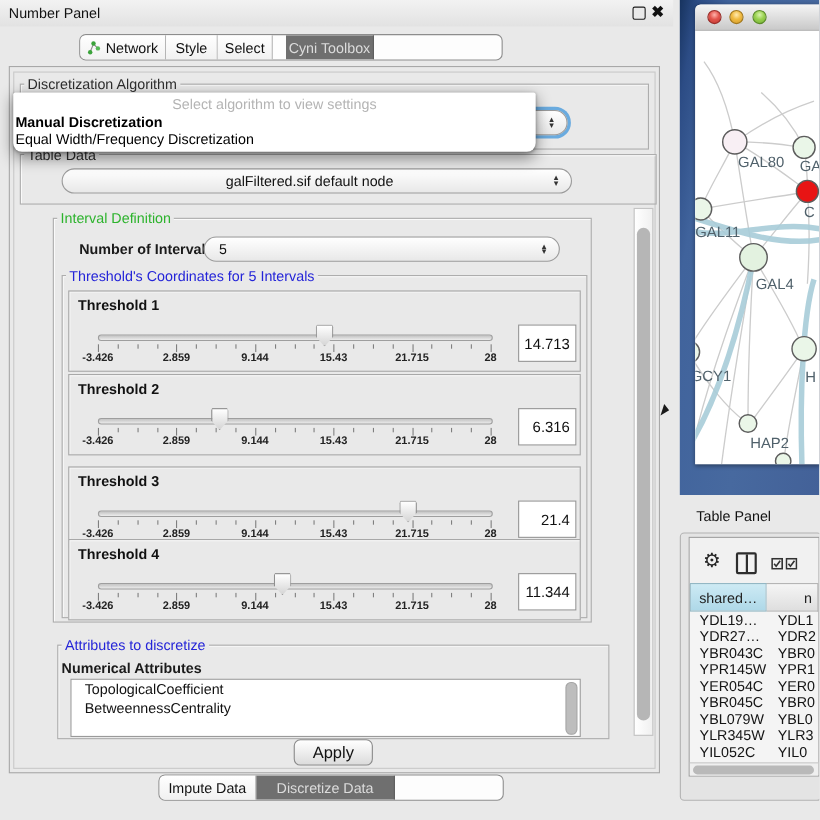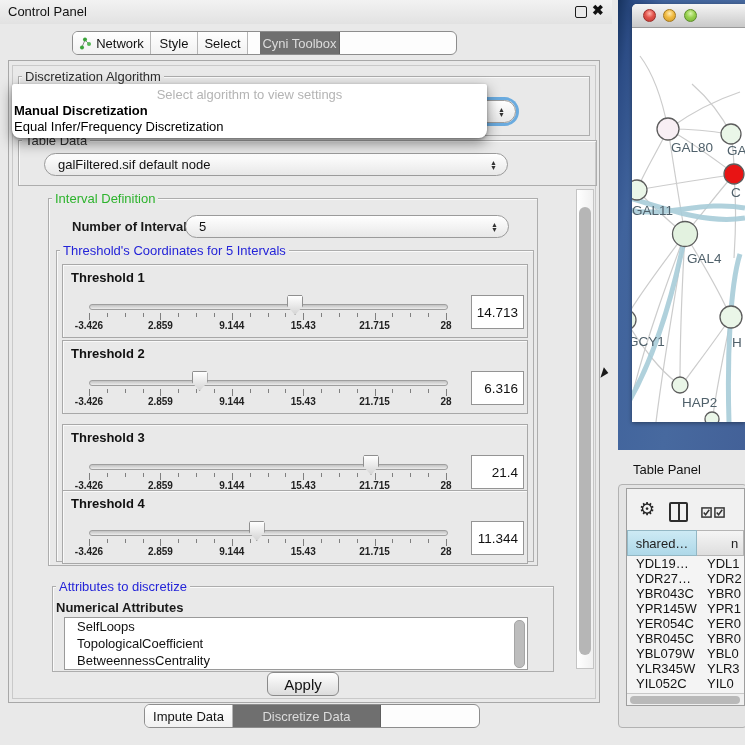--- a/index.html
+++ b/index.html
@@ -98,21 +98,21 @@
 
   .cursor{left:602px;top:368px;width:0;height:0;border-left:6px solid #1a1a1a;border-top:4px solid transparent;border-bottom:7px solid transparent;transform:rotate(18deg);}
   svg text{font-family:"Liberation Sans",sans-serif;}
 </style>
 </head>
 <body>
 
 <div id="stage">
 
   <div class="abs cp-titlebar">
-    <span class="abs cp-title">Control Panel</span>
+    <span class="abs cp-title">Number Panel</span>
     <span class="abs float-icon"></span>
     <span class="abs close-icon">✖</span>
   </div>
 
   <div class="abs seg-tabs" id="top-tabs" style="left:72px;top:31px;">
       <div class="seg-tab" style="width: 78px;">
         <svg width="13" height="13" viewBox="0 0 13 13">
           <line x1="6" y1="3" x2="3" y2="10" stroke="#8a8a8a" stroke-width="1"></line>
           <line x1="6" y1="3" x2="10" y2="7" stroke="#8a8a8a" stroke-width="1"></line>
           <circle cx="6" cy="2.5" r="2" fill="#3aa33a"></circle>
@@ -140,26 +140,26 @@
 
   <div class="abs groupbox" style="left:18px;top:76px;width:570px;height:58px;"></div>
   <span class="abs group-title t-dark" style="left:22px;top:69px;">Discretization Algorithm</span>
   <div class="abs combo" style="left:26px;top:100px;width:490px;box-shadow:0 0 0 3px #6aabdf;border-radius:13px;">
     <span class="stepper">▲<br>▼</span>
   </div>
 
   <div class="abs popup">
     <div class="abs popup-hint">Select algorithm to view settings</div>
     <div class="abs popup-item1">Manual Discretization</div>
-    <div class="abs popup-item2">Equal Infer/Frequency Discretization</div>
+    <div class="abs popup-item2">Equal Width/Frequency Discretization</div>
   </div>
 
   <div class="abs groupbox" style="left:18px;top:140px;width:577px;height:44px;"></div>
   <span class="abs group-title t-dark" style="left:22px;top:133px;">Table Data</span>
-  <div class="abs combo" style="left:44px;top:153px;width:464px;">
+  <div class="abs combo" style="left:56px;top:153px;width:464px;justify-content:center;">
     <span class="val">galFiltered.sif default node</span>
     <span class="stepper">▲<br>▼</span>
   </div>
 
   <div class="abs groupbox" style="left:48px;top:198px;width:488px;height:366px;"></div>
   <span class="abs group-title t-green" style="left:52px;top:191px;">Interval Definition</span>
 
   <span class="abs" style="left:72px;top:219px;font-weight:bold;">Number of Intervals</span>
   <div class="abs combo" style="left:185px;top:215px;width:324px;">
     <span class="val">5</span>
@@ -302,38 +302,37 @@
         <div class="thumb" style="left: 185.788px;"></div>
         <div class="val-box">11.344</div>
       </div>
     </div>
 
   <div class="abs groupbox" style="left:52px;top:586px;width:500px;height:84px;"></div>
   <span class="abs group-title t-blue" style="left:56px;top:579px;">Attributes to discretize</span>
   <span class="abs" style="left:56px;top:600px;font-weight:bold;">Numerical Attributes</span>
   <div class="abs list-box" id="attr-list">
     <div class="list-scroll"></div>
-  <div class="list-item">SelfLoops</div>
       <div class="list-item">TopologicalCoefficient</div>
       <div class="list-item">BetweennessCentrality</div>
     </div>
 
   <div class="abs apply-btn">
       <span>Apply</span>
     </div>
 
   <div class="abs v-scroll">
       <div class="v-thumb"></div>
     </div>
 
   <div class="abs seg-tabs" id="bottom-tabs" style="left:144px;top:704px;">
       <div class="seg-tab" style="width: 88px;">
         <span>Impute Data</span>
       </div>
-      <div class="seg-tab active" style="width: 148px;">
+      <div class="seg-tab active" style="width: 126px;">
         <span>Discretize Data</span>
       </div>
       <div class="seg-tab" style="width: 98px;">
         <span>Infer Network</span>
       </div>
     </div>
 
   <div class="abs net-frame"></div>
   <div class="abs net-window">
     <div class="net-titlebar">

